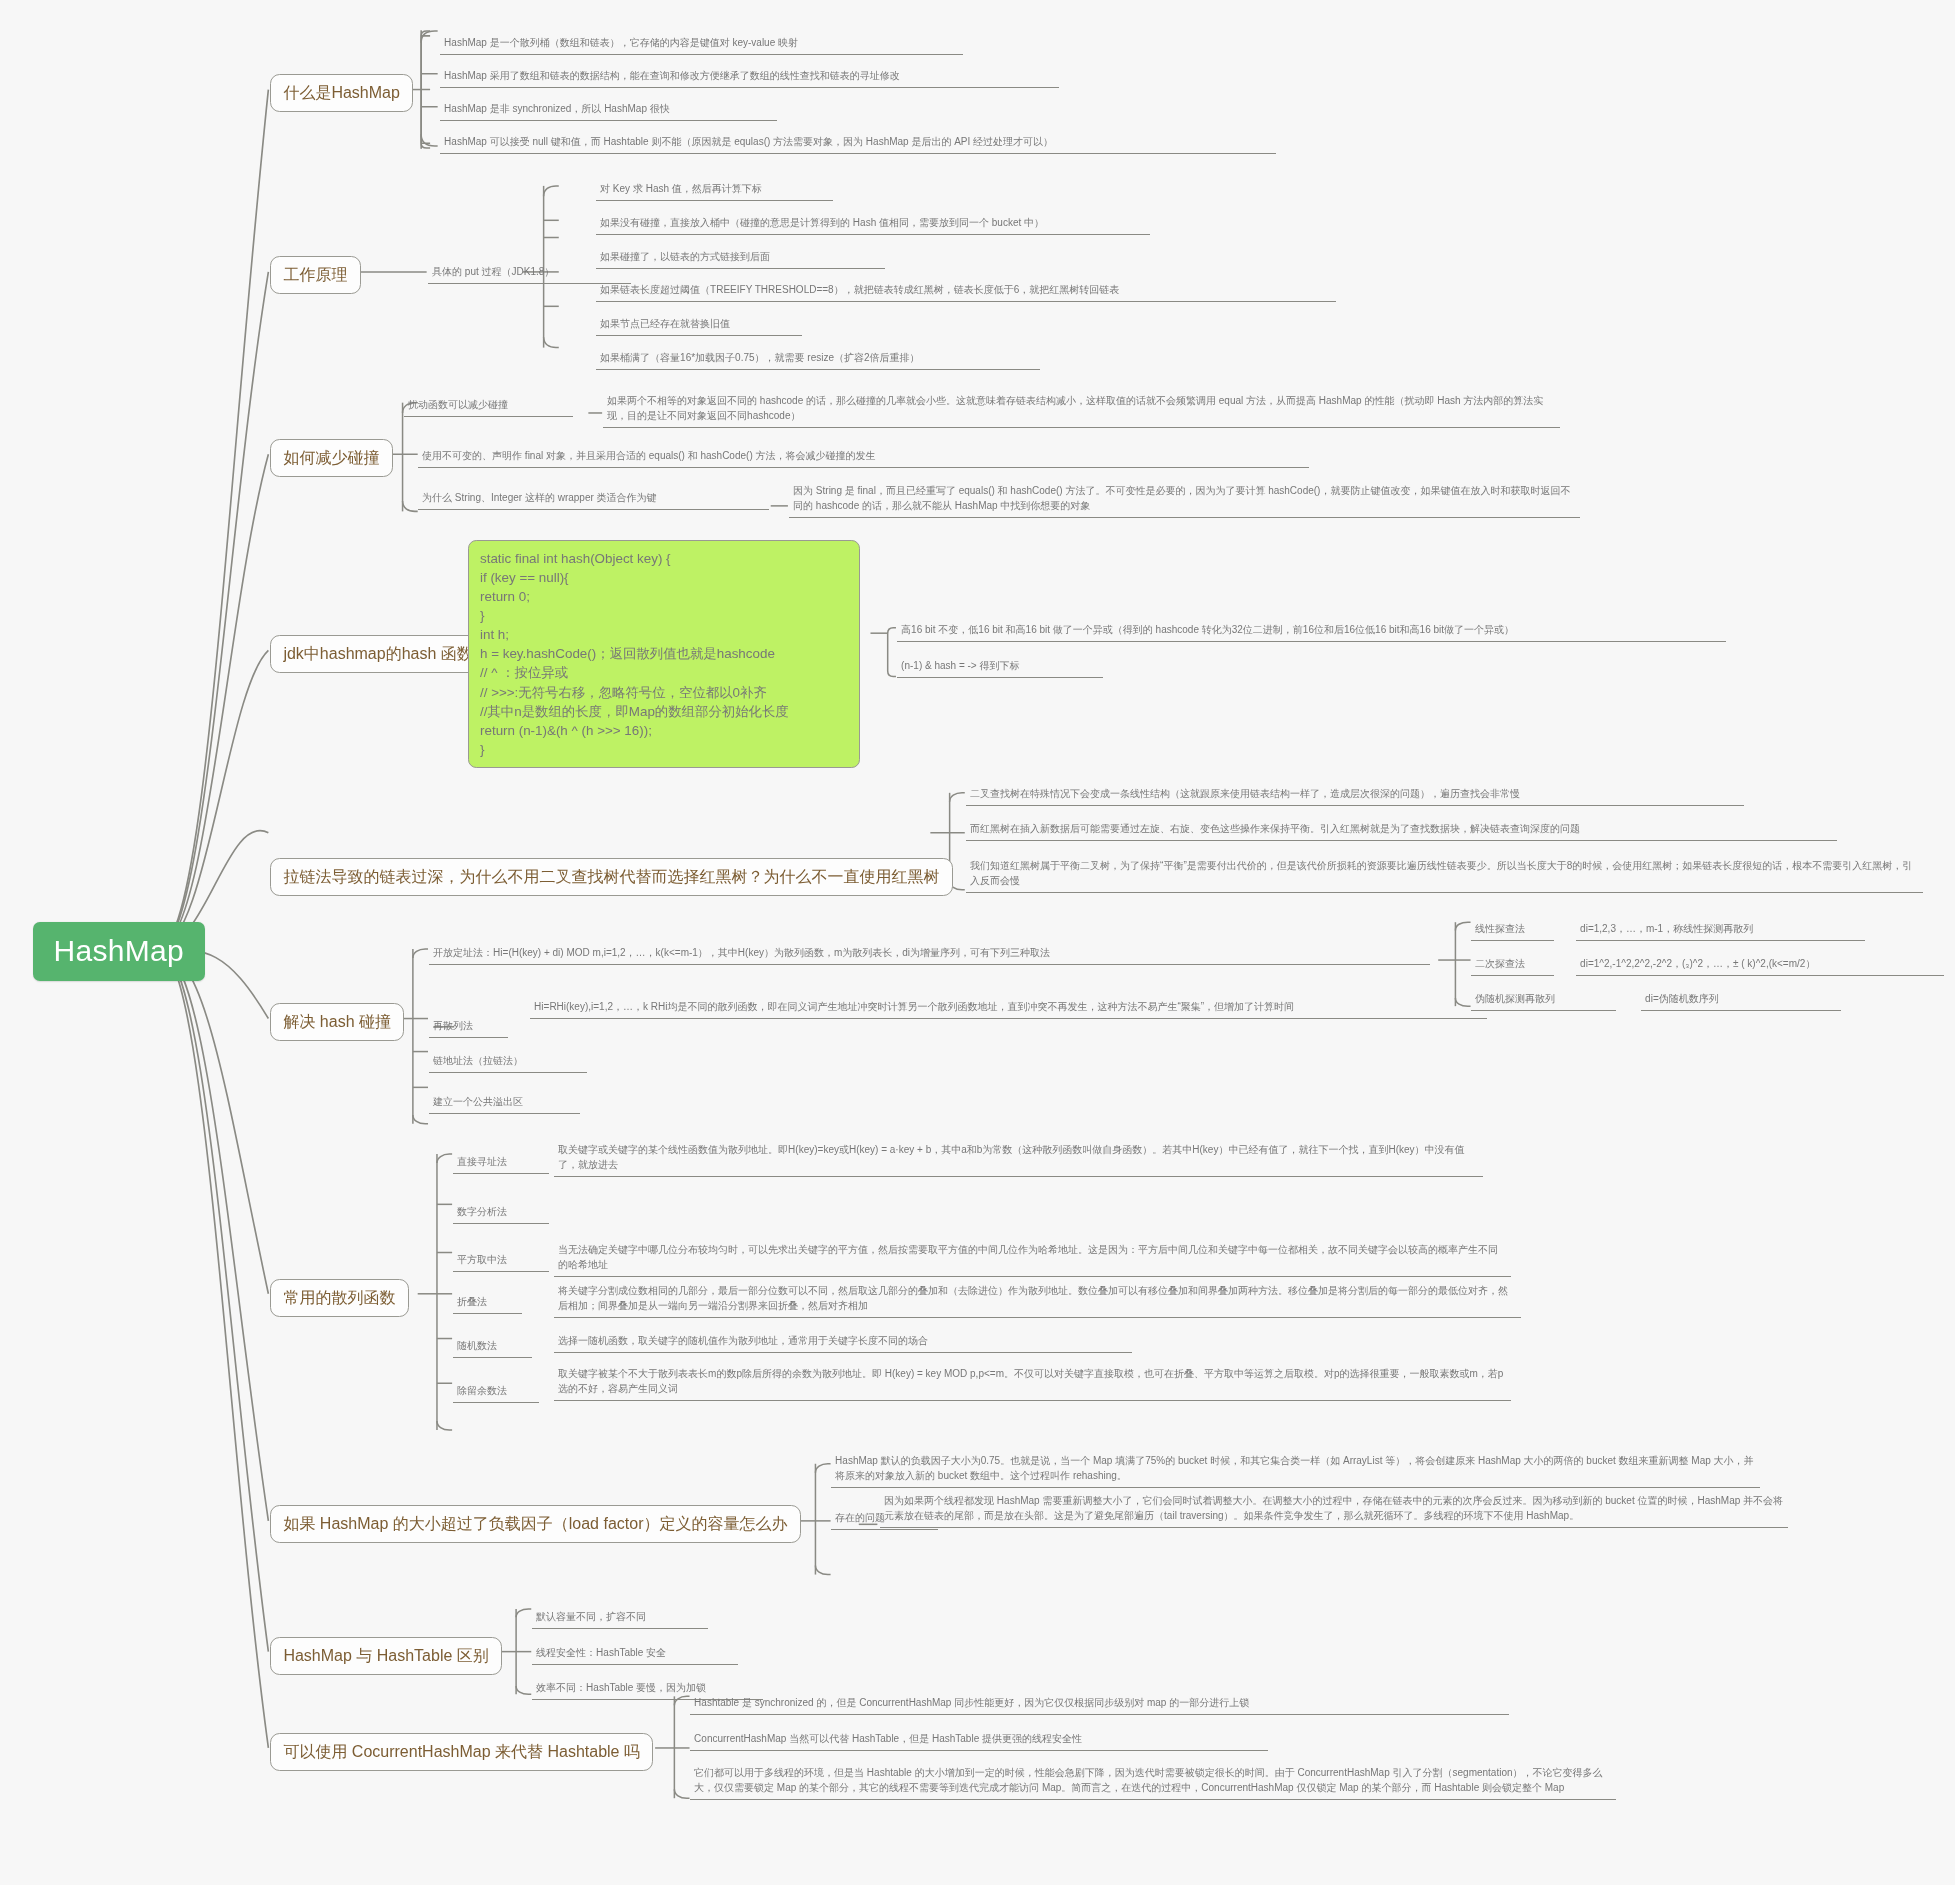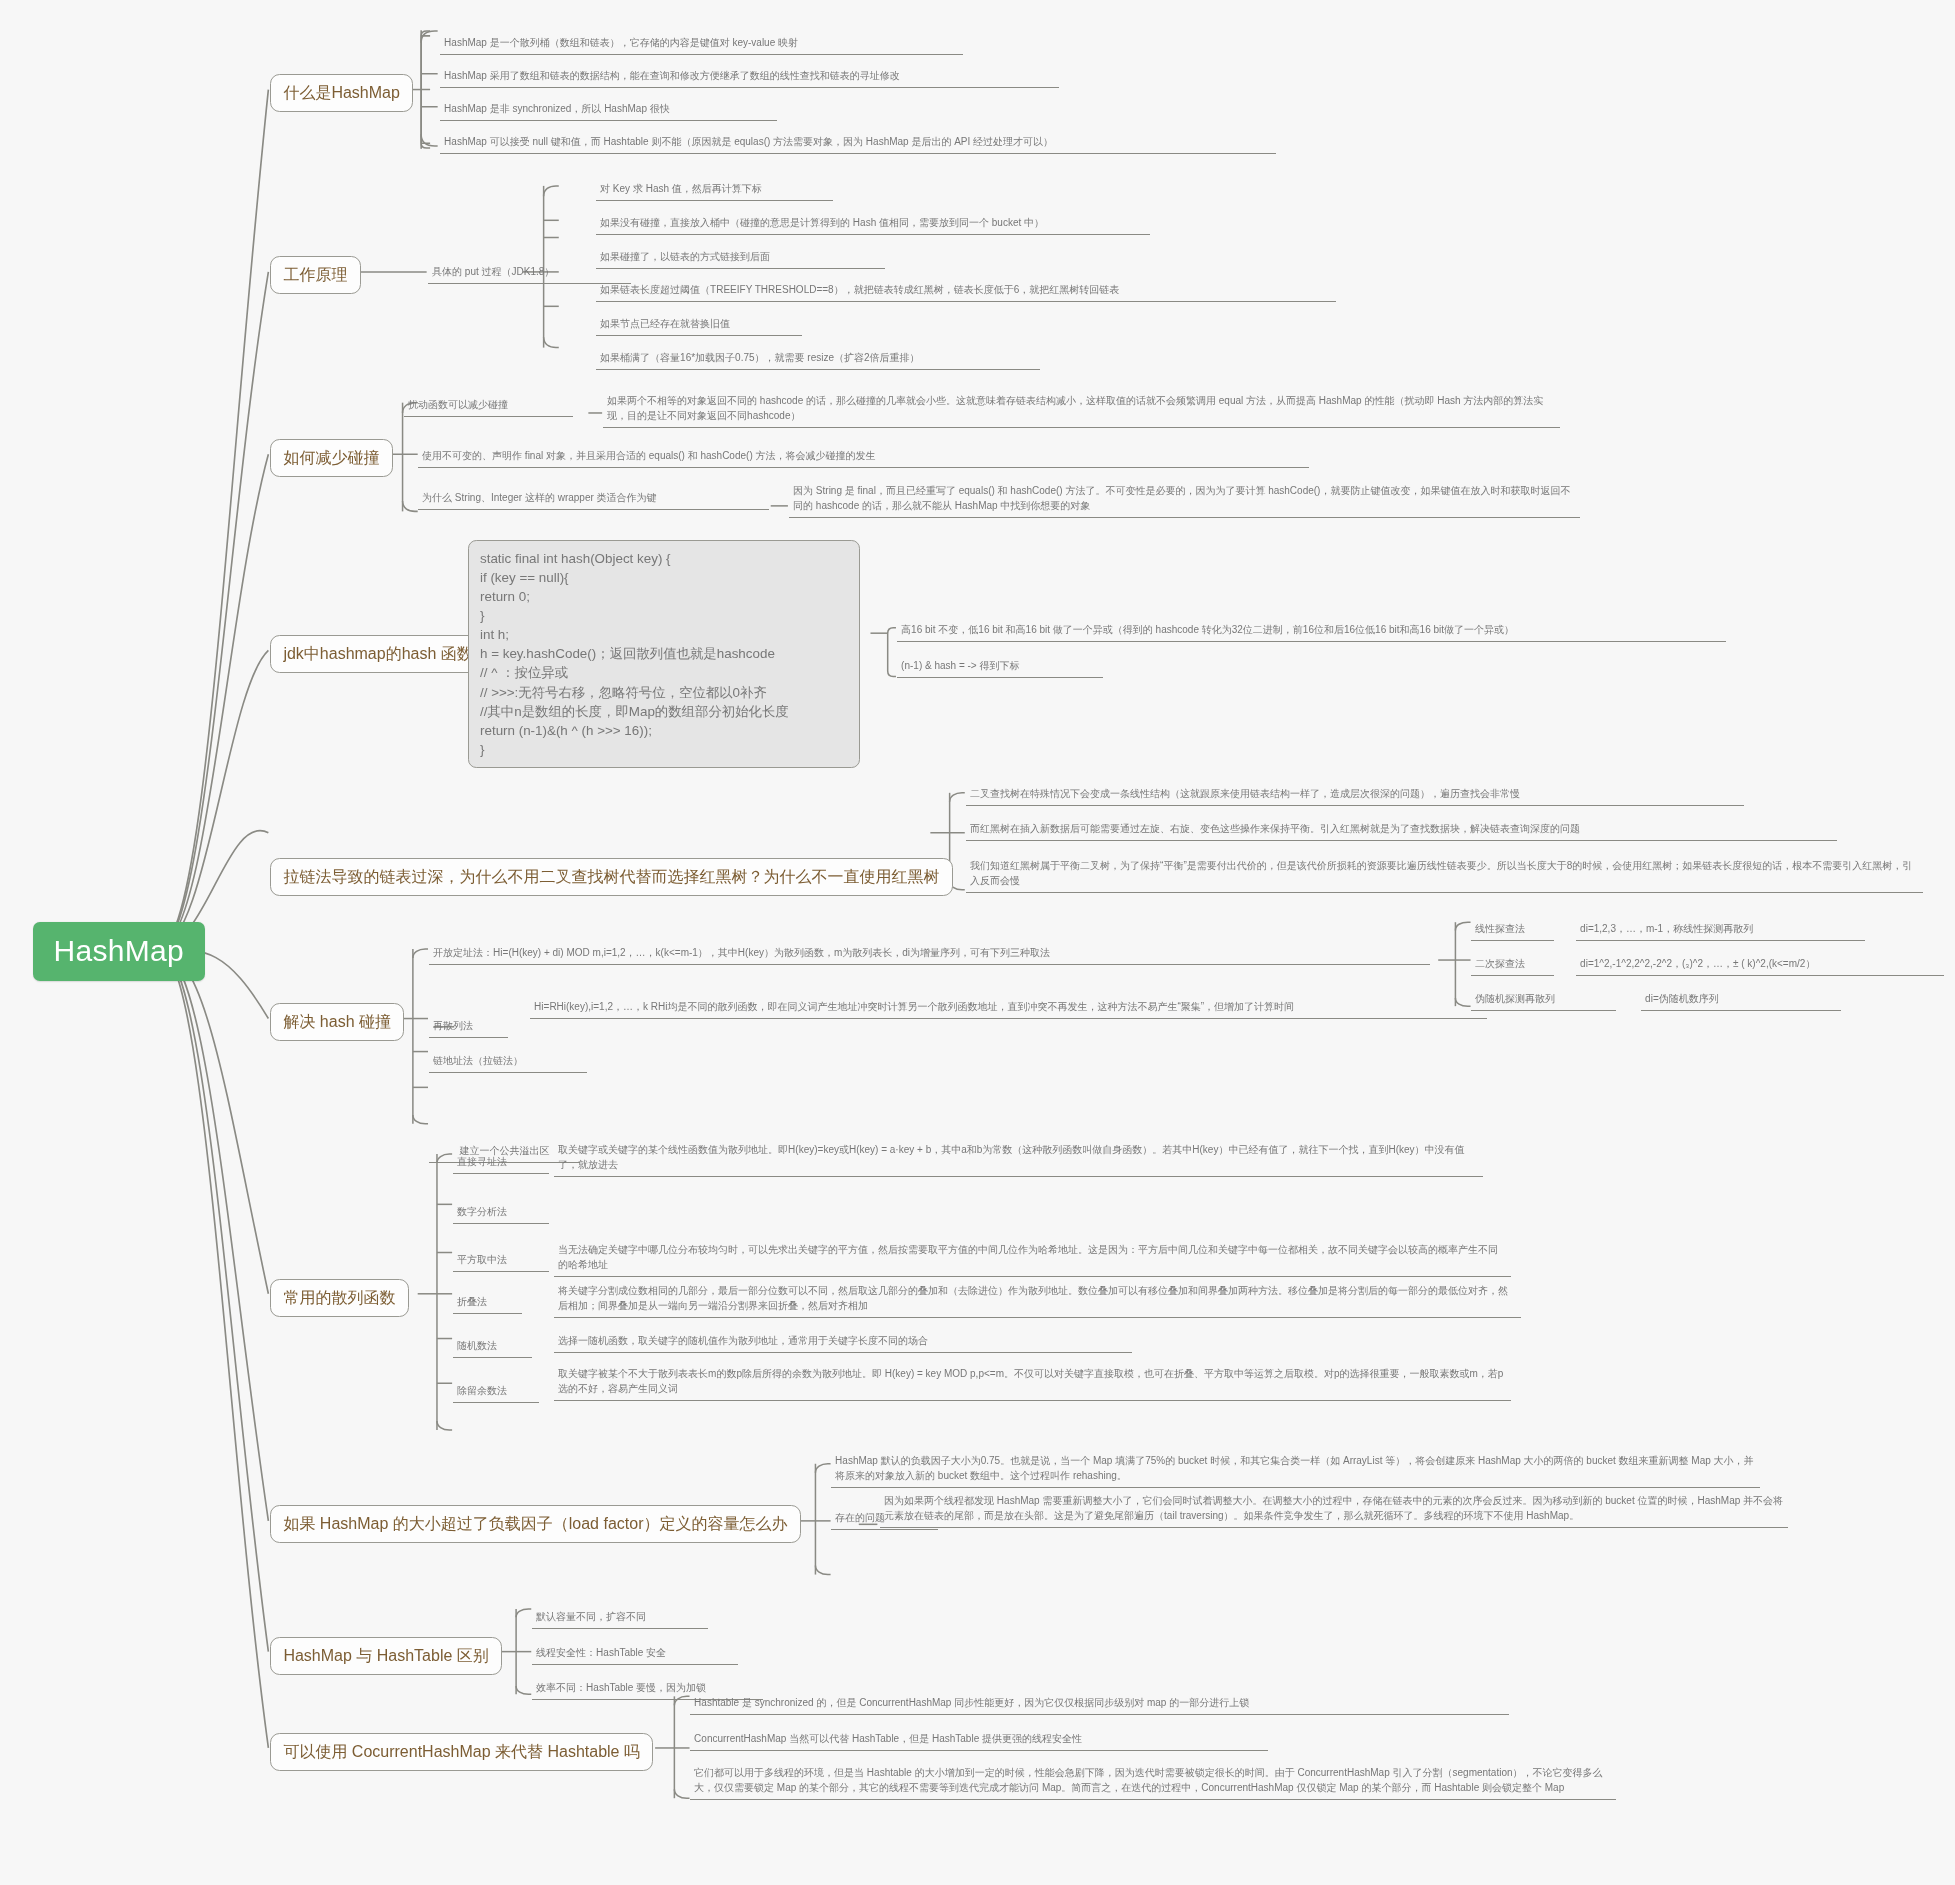--- a/index.html
+++ b/index.html
@@ -191,21 +191,21 @@
   <div class="leaf" style="left:596px; top:349px; width:444px;">如果桶满了（容量16*加载因子0.75），就需要 resize（扩容2倍后重排）</div>
 
   <div class="topic" style="left:270px; top:439px;">如何减少碰撞</div>
   <div class="leaf" style="left:404px; top:396px; width:169px;">扰动函数可以减少碰撞</div>
   <div class="leaf" style="left:603px; top:392px; width:957px;">如果两个不相等的对象返回不同的 hashcode 的话，那么碰撞的几率就会小些。这就意味着存链表结构减小，这样取值的话就不会频繁调用 equal 方法，从而提高 HashMap 的性能（扰动即 Hash 方法内部的算法实现，目的是让不同对象返回不同hashcode）</div>
   <div class="leaf" style="left:418px; top:447px; width:891px;">使用不可变的、声明作 final 对象，并且采用合适的 equals() 和 hashCode() 方法，将会减少碰撞的发生</div>
   <div class="leaf" style="left:418px; top:489px; width:351px;">为什么 String、Integer 这样的 wrapper 类适合作为键</div>
   <div class="leaf" style="left:789px; top:482px; width:791px;">因为 String 是 final，而且已经重写了 equals() 和 hashCode() 方法了。不可变性是必要的，因为为了要计算 hashCode()，就要防止键值改变，如果键值在放入时和获取时返回不同的 hashcode 的话，那么就不能从 HashMap 中找到你想要的对象</div>
 
   <div class="topic" style="left:270px; top:635px;">jdk中hashmap的hash 函数</div>
-  <div class="leaf code" style="left:468px; top:540px; width:392px; border:1.4px solid #9a9a93; border-radius:8.3px; background:#e5e5e5; padding:8.3px 11px;">static final int hash(Object key) {
+  <div class="leaf code" style="left:468px; top:540px; width:392px; border:1.4px solid #9a9a93; border-radius:8.3px; background:#bef264; padding:8.3px 11px;">static final int hash(Object key) {
 if (key == null){
 return 0;
 }
 int h;
 h = key.hashCode()；返回散列值也就是hashcode
 // ^ ：按位异或
 // &gt;&gt;&gt;:无符号右移，忽略符号位，空位都以0补齐
 //其中n是数组的长度，即Map的数组部分初始化长度
 return (n-1)&amp;(h ^ (h &gt;&gt;&gt; 16));
 }</div>
@@ -222,21 +222,21 @@
   <div class="leaf" style="left:1471px; top:920px; width:83px;">线性探查法</div>
   <div class="leaf nb" style="left:1576px; top:920px; width:289px; border-bottom:1.1px solid #8a8a84;">di=1,2,3，…，m-1，称线性探测再散列</div>
   <div class="leaf" style="left:1471px; top:955px; width:83px;">二次探查法</div>
   <div class="leaf nb" style="left:1576px; top:955px; width:368px; border-bottom:1.1px solid #8a8a84;">di=1^2,-1^2,2^2,-2^2，(₃)^2，…，± ( k)^2,(k&lt;=m/2）</div>
   <div class="leaf" style="left:1471px; top:990px; width:145px;">伪随机探测再散列</div>
   <div class="leaf nb" style="left:1641px; top:990px; width:200px; border-bottom:1.1px solid #8a8a84;">di=伪随机数序列</div>
 
   <div class="leaf" style="left:429px; top:1017px; width:79px;">再散列法</div>
   <div class="leaf" style="left:530px; top:998px; width:957px;">Hi=RHi(key),i=1,2，…，k RHi均是不同的散列函数，即在同义词产生地址冲突时计算另一个散列函数地址，直到冲突不再发生，这种方法不易产生“聚集”，但增加了计算时间</div>
   <div class="leaf" style="left:429px; top:1052px; width:158px;">链地址法（拉链法）</div>
-  <div class="leaf" style="left:429px; top:1142px; width:151px;text-align:center;">建立一个公共溢出区</div>
+  <div class="leaf" style="left:429px; top:1093px; width:151px;">建立一个公共溢出区</div>
 
   <div class="topic" style="left:270px; top:1279px;">常用的散列函数</div>
   <div class="leaf" style="left:453px; top:1153px; width:96px;">直接寻址法</div>
   <div class="leaf" style="left:554px; top:1141px; width:929px;">取关键字或关键字的某个线性函数值为散列地址。即H(key)=key或H(key) = a·key + b，其中a和b为常数（这种散列函数叫做自身函数）。若其中H(key）中已经有值了，就往下一个找，直到H(key）中没有值了，就放进去</div>
   <div class="leaf" style="left:453px; top:1203px; width:96px;">数字分析法</div>
   <div class="leaf" style="left:453px; top:1251px; width:96px;">平方取中法</div>
   <div class="leaf" style="left:554px; top:1241px; width:957px;">当无法确定关键字中哪几位分布较均匀时，可以先求出关键字的平方值，然后按需要取平方值的中间几位作为哈希地址。这是因为：平方后中间几位和关键字中每一位都相关，故不同关键字会以较高的概率产生不同的哈希地址</div>
   <div class="leaf" style="left:453px; top:1293px; width:69px;">折叠法</div>
   <div class="leaf" style="left:554px; top:1282px; width:967px;">将关键字分割成位数相同的几部分，最后一部分位数可以不同，然后取这几部分的叠加和（去除进位）作为散列地址。数位叠加可以有移位叠加和间界叠加两种方法。移位叠加是将分割后的每一部分的最低位对齐，然后相加；间界叠加是从一端向另一端沿分割界来回折叠，然后对齐相加</div>
   <div class="leaf" style="left:453px; top:1337px; width:79px;">随机数法</div>

